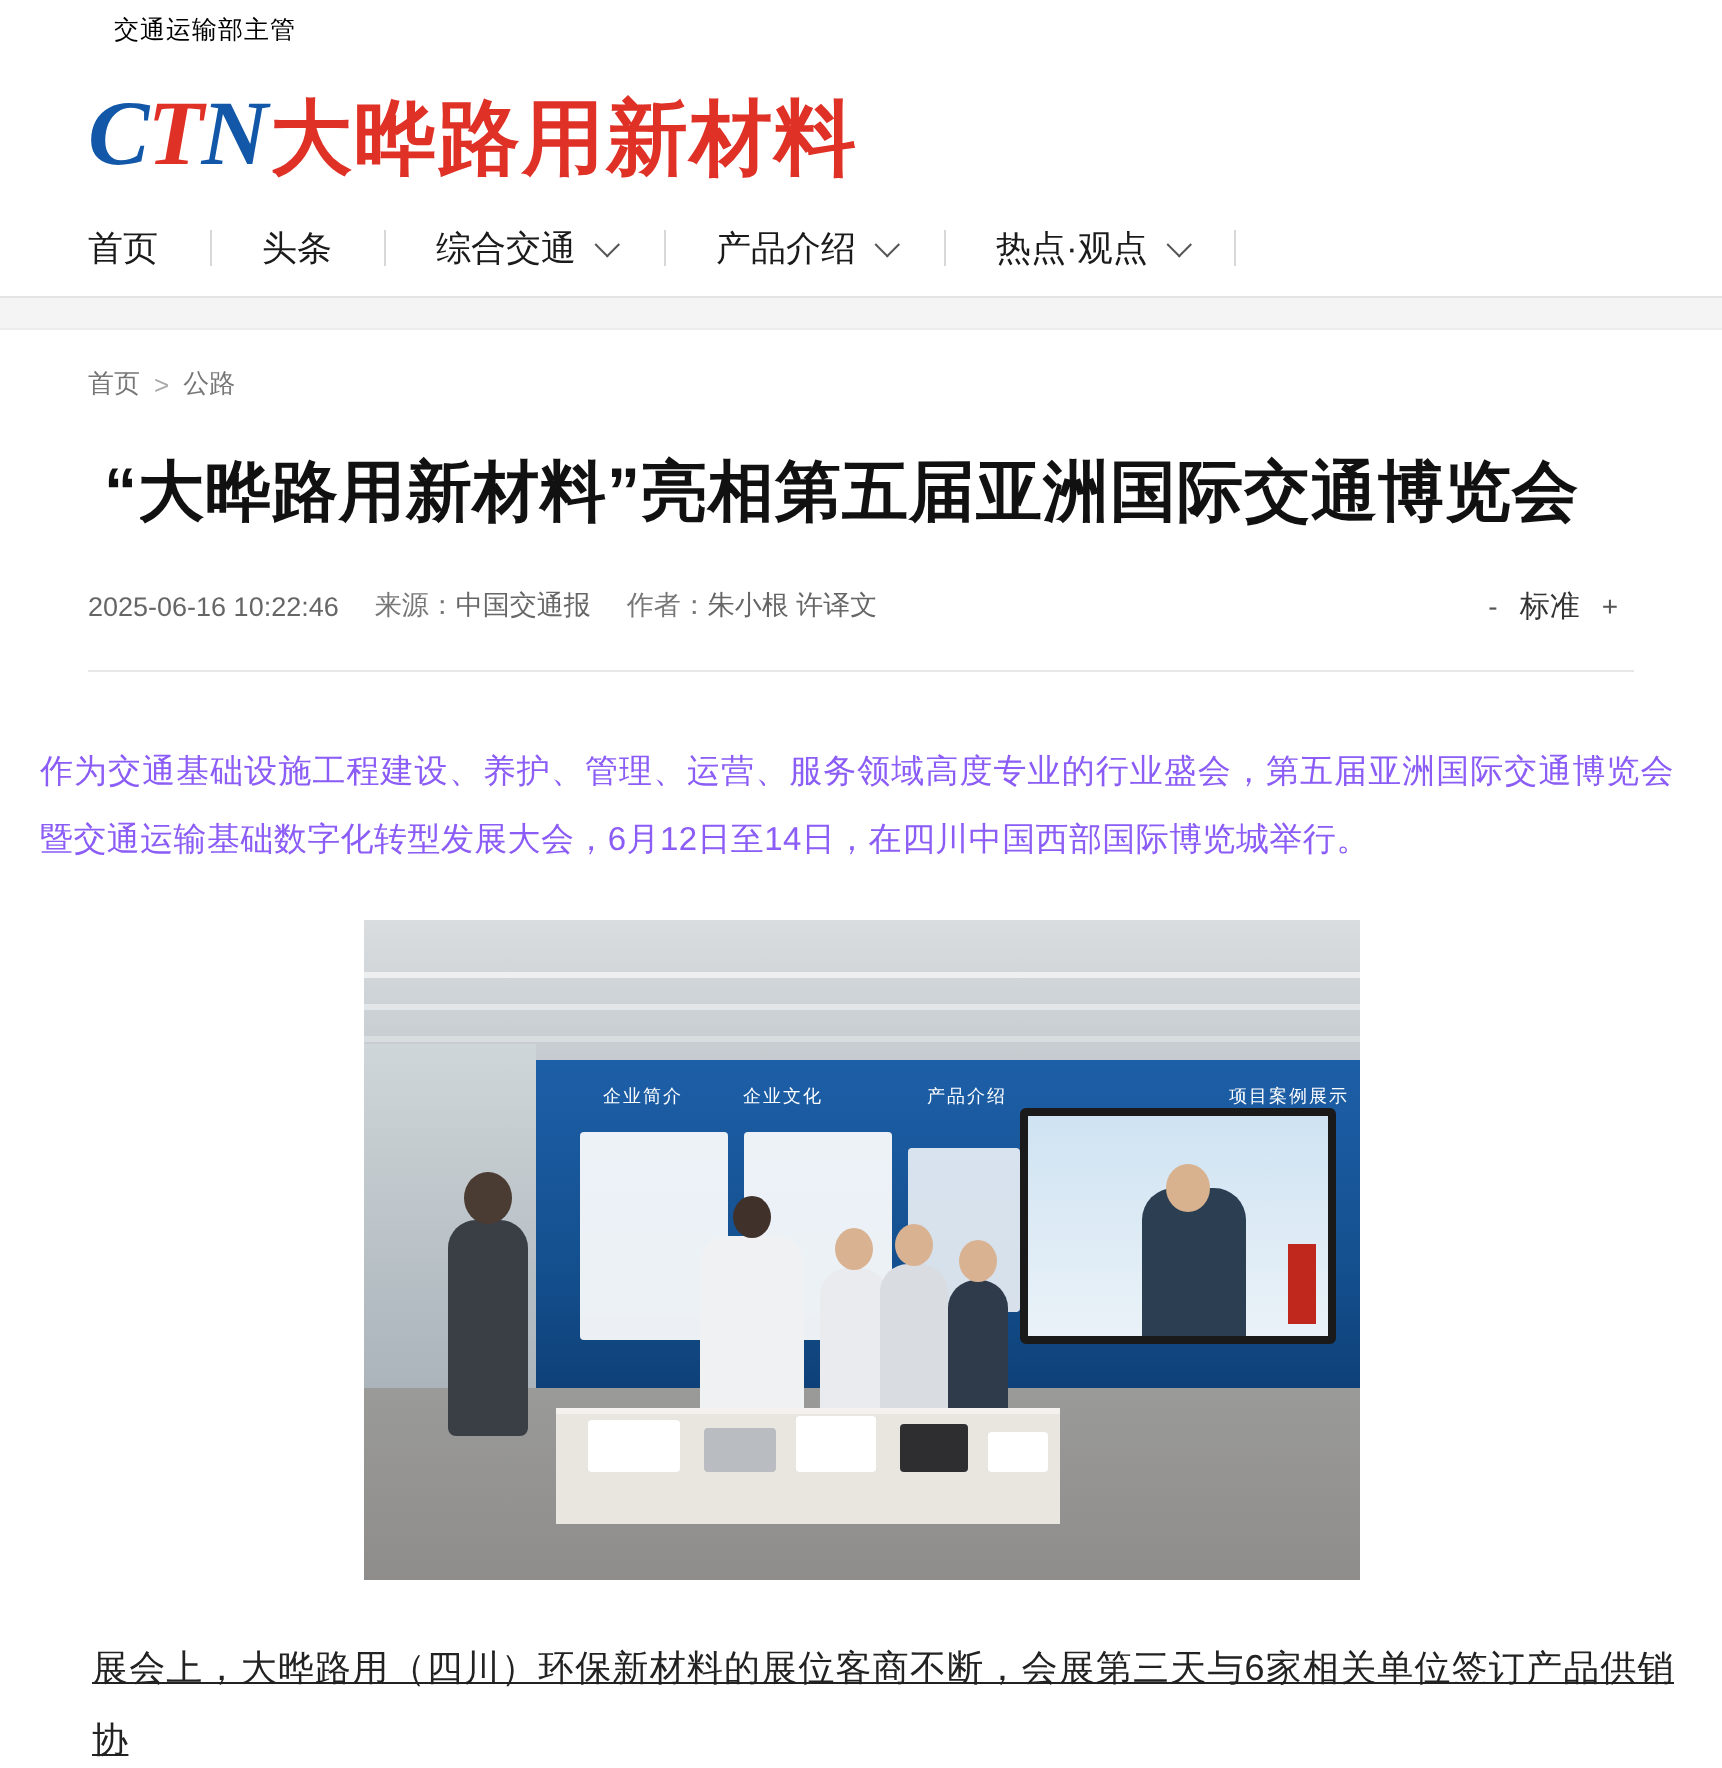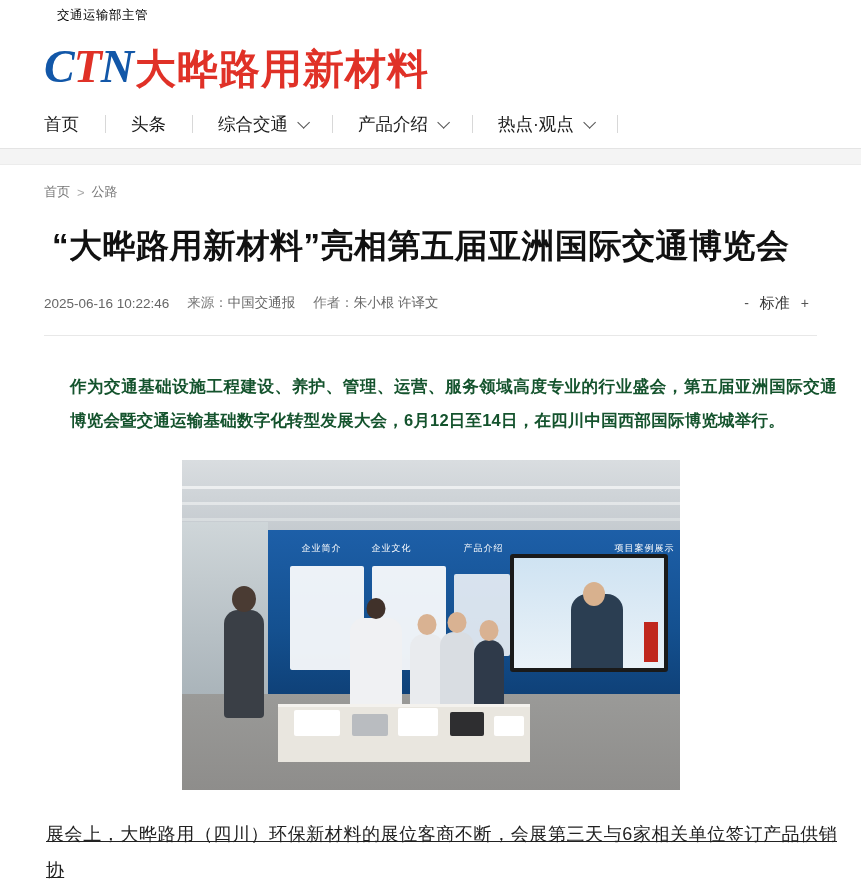--- a/index.html
+++ b/index.html
@@ -132,27 +132,26 @@
   }
   .fontsize .cur { font-size: 15px; color: #333; }
 
   .hr {
     margin: 22px 44px 0 44px;
     border-top: 1px solid #e8e8e8;
   }
 
   
   .para {
-    margin: 34px 24px 0 70px;
+    margin: 34px 24px 0 20px;
     font-size: 16.5px;
     line-height: 2.05;
-    color: #14532d;
+    color: #8b5cf6;
     text-align: justify;
     letter-spacing: .2px;
-    font-weight: bold;
   }
 
   
   .figure {
     margin: 22px auto 0 auto;
     width: 498px;
     height: 330px;
     position: relative;
     overflow: hidden;
     background: #84cc16;

